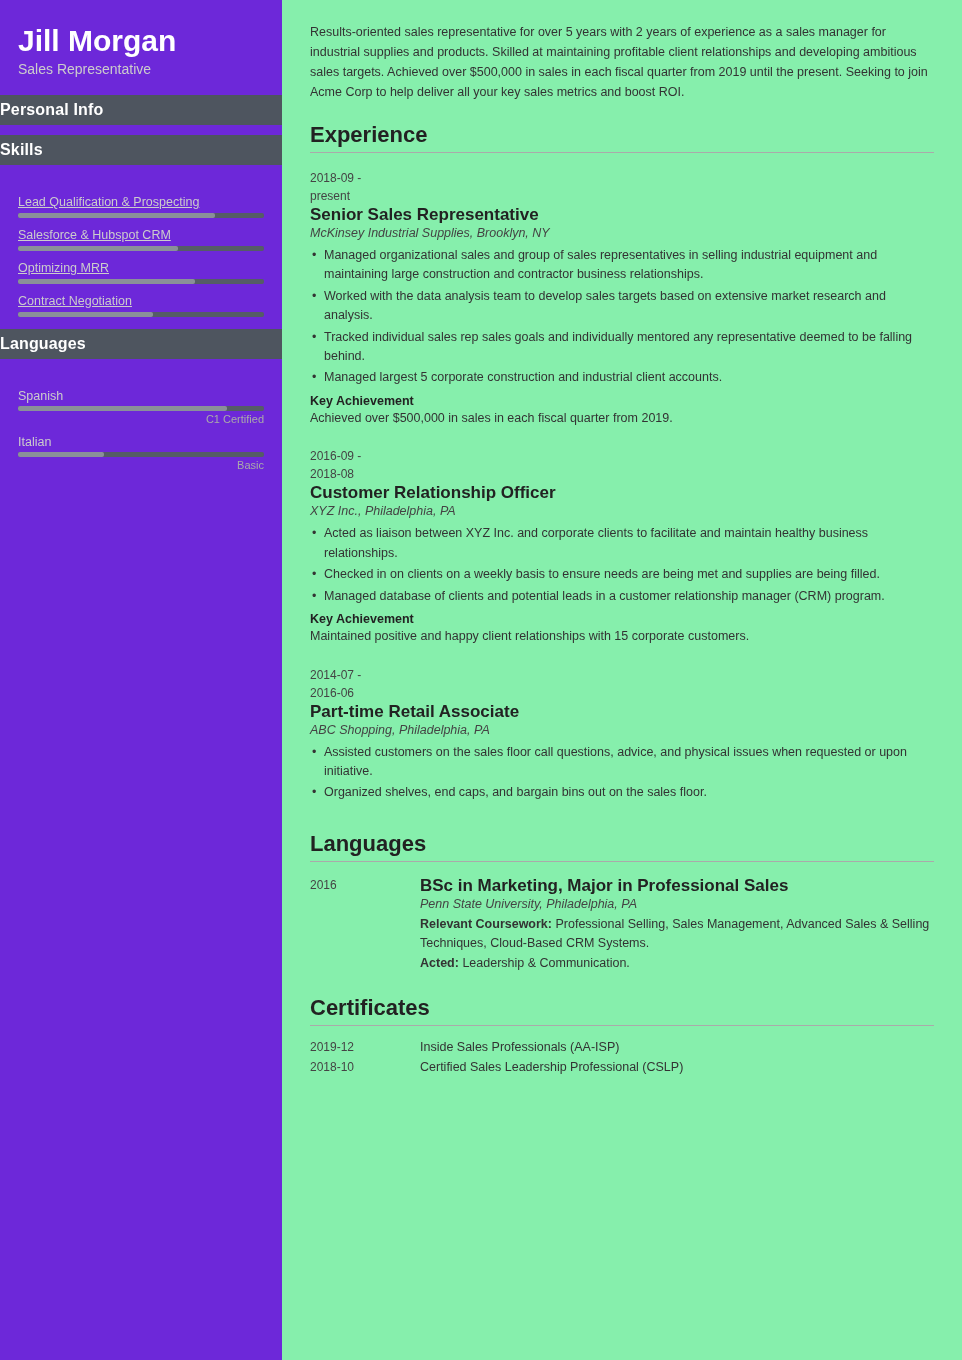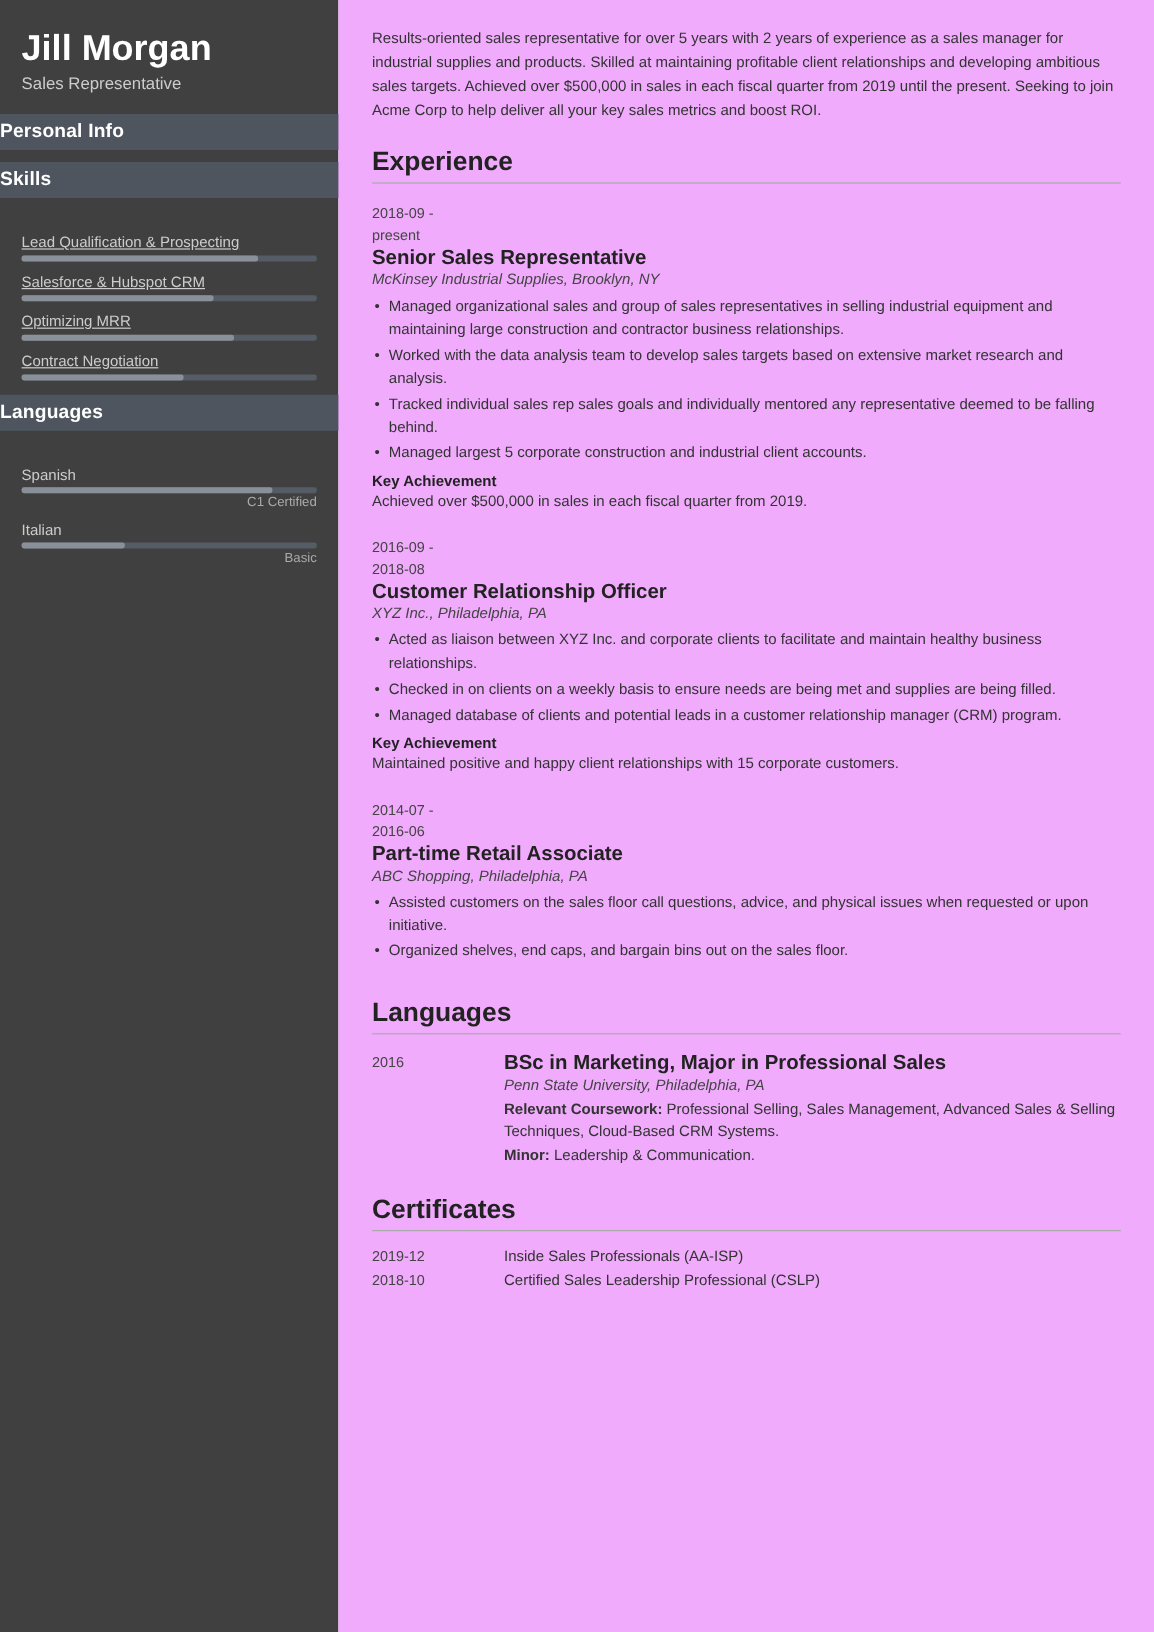--- a/index.html
+++ b/index.html
@@ -9,21 +9,21 @@
       color: #222;
       background: #fff;
       width: 962px;
       min-height: 1360px;
       display: flex;
     }
     
     .sidebar {
       width: 282px;
       min-width: 282px;
-      background: #404040;
+      background: #6d28d9;
       color: #fff;
       padding: 0;
       flex-shrink: 0;
     }
     .sidebar-header {
       padding: 24px 18px 18px 18px;
     }
     .sidebar-name {
       font-size: 30px;
       font-weight: 900;
@@ -88,21 +88,21 @@
     .lang-cert {
       font-size: 11px;
       color: #aaa;
       text-align: right;
       margin-top: 1px;
     }
     
     .main {
       flex: 1;
       padding: 22px 28px 28px 28px;
-      background: #f0abfc;
+      background: #86efac;
     }
     .summary-text {
       font-size: 12.5px;
       color: #333;
       line-height: 1.6;
       margin-bottom: 20px;
     }
     .section-title {
       font-size: 22px;
       font-weight: 700;
@@ -332,21 +332,21 @@
 
   <div class="section-wrapper">
     <div class="section-title">Languages</div>
     <div id="education-container">
         <div class="edu-block">
     <div class="edu-date">2016</div>
     <div class="edu-content">
       <div class="edu-degree">BSc in Marketing, Major in Professional Sales</div>
       <div class="edu-school">Penn State University, Philadelphia, PA</div>
       <div class="edu-detail"><b>Relevant Coursework:</b> Professional Selling, Sales Management, Advanced Sales &amp; Selling Techniques, Cloud-Based CRM Systems.</div>
-      <div class="edu-detail"><b>Minor:</b> Leadership &amp; Communication.</div>
+      <div class="edu-detail"><b>Acted:</b> Leadership &amp; Communication.</div>
     </div>
   </div>
       </div>
   </div>
 
   <div class="section-wrapper">
     <div class="section-title">Certificates</div>
     <div id="certificates-container">
         <div class="cert-block">
     <div class="cert-date">2019-12</div>

